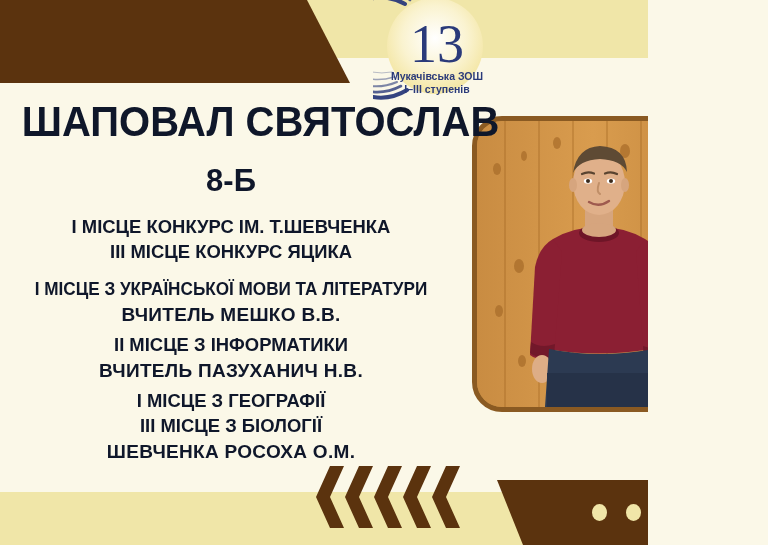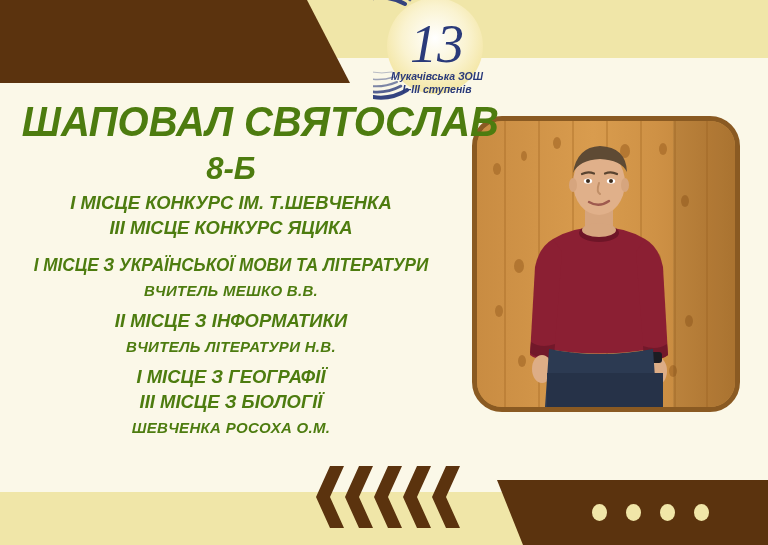--- a/index.html
+++ b/index.html
@@ -5,24 +5,23 @@
 <style>
   html,body{margin:0;padding:0;}
   body{
     width:768px;height:545px;
     background:#FBF8E8;
     font-family:"Liberation Sans", sans-serif;
     overflow:hidden;
   }
   #poster{
     position:relative;
-    width:768px;height:545px;
+    width:648px;height:545px;
     background:#FBF8E8;
     overflow:hidden;
-    font-style:italic;
   }
 
   
   .band-top-yellow{
     position:absolute;left:0;top:0;width:768px;height:58px;
     background:#F0E6A8;
   }
   .band-bottom-yellow{
     position:absolute;left:0;top:492px;width:768px;height:53px;
     background:#F0E6A8;
@@ -80,47 +79,47 @@
     box-sizing:border-box;
     overflow:hidden;
     background:#C08A40;
   }
   .photo-frame svg{display:block;width:100%;height:100%;}
 
   
   .text-col{
     position:absolute;left:0;top:96px;width:462px;
     text-align:center;
-    color:#4d7c0f;
+    color:#0f172a;
   }
   .name{
     font-family:"Liberation Sans", sans-serif;
     font-weight:bold;
     font-size:43px;
     line-height:50px;
     letter-spacing:0px;
     transform:scaleX(0.93);
     transform-origin:center top;
     margin:0;
     padding:0 6px;
     white-space:nowrap;
   }
   .grade{
-    font-weight:bold;font-size:31px;line-height:34px;margin:4px;padding-top:2px;
+    font-weight:bold;font-size:31px;line-height:34px;margin:16px;padding-top:2px;
   }
   .ach{
     font-weight:bold;font-size:19px;line-height:25px;margin:0;
     transform:scaleX(0.97);
   }
   .ach-wide{
     font-weight:bold;font-size:17.5px;line-height:24px;margin:0;padding-top:7px;
     transform:scaleX(0.98);
   }
   .teacher{
-    font-weight:bold;font-size:15px;line-height:20px;margin:0;padding-top:4px;
+    font-weight:bold;font-size:19px;line-height:20px;margin:0;padding-top:4px;
     letter-spacing:0.3px;
   }
   .sec{margin-top:6px;}
   .sec2{margin-top:7px;}
   .sec3{}
 </style>
 </head>
 <body>
 
 <div id="poster">
@@ -241,21 +240,21 @@
     <div class="ach">I МІСЦЕ КОНКУРС ІМ. Т.ШЕВЧЕНКА</div>
     <div class="ach">III МІСЦЕ КОНКУРС ЯЦИКА</div>
 
     <div class="sec">
       <div class="ach-wide">I МІСЦЕ З УКРАЇНСЬКОЇ МОВИ ТА ЛІТЕРАТУРИ</div>
       <div class="teacher">ВЧИТЕЛЬ   МЕШКО В.В.</div>
     </div>
 
     <div class="sec2">
       <div class="ach">II МІСЦЕ З ІНФОРМАТИКИ</div>
-      <div class="teacher">ВЧИТЕЛЬ  ЛІТЕРАТУРИ Н.В.</div>
+      <div class="teacher">ВЧИТЕЛЬ  ПАЗУХАНИЧ Н.В.</div>
     </div>
 
     <div class="sec2">
       <div class="ach">I МІСЦЕ З ГЕОГРАФІЇ</div>
     </div>
 
     <div class="sec3">
       <div class="ach">III МІСЦЕ З БІОЛОГІЇ</div>
       <div class="teacher">ШЕВЧЕНКА  РОСОХА О.М.</div>
     </div>

